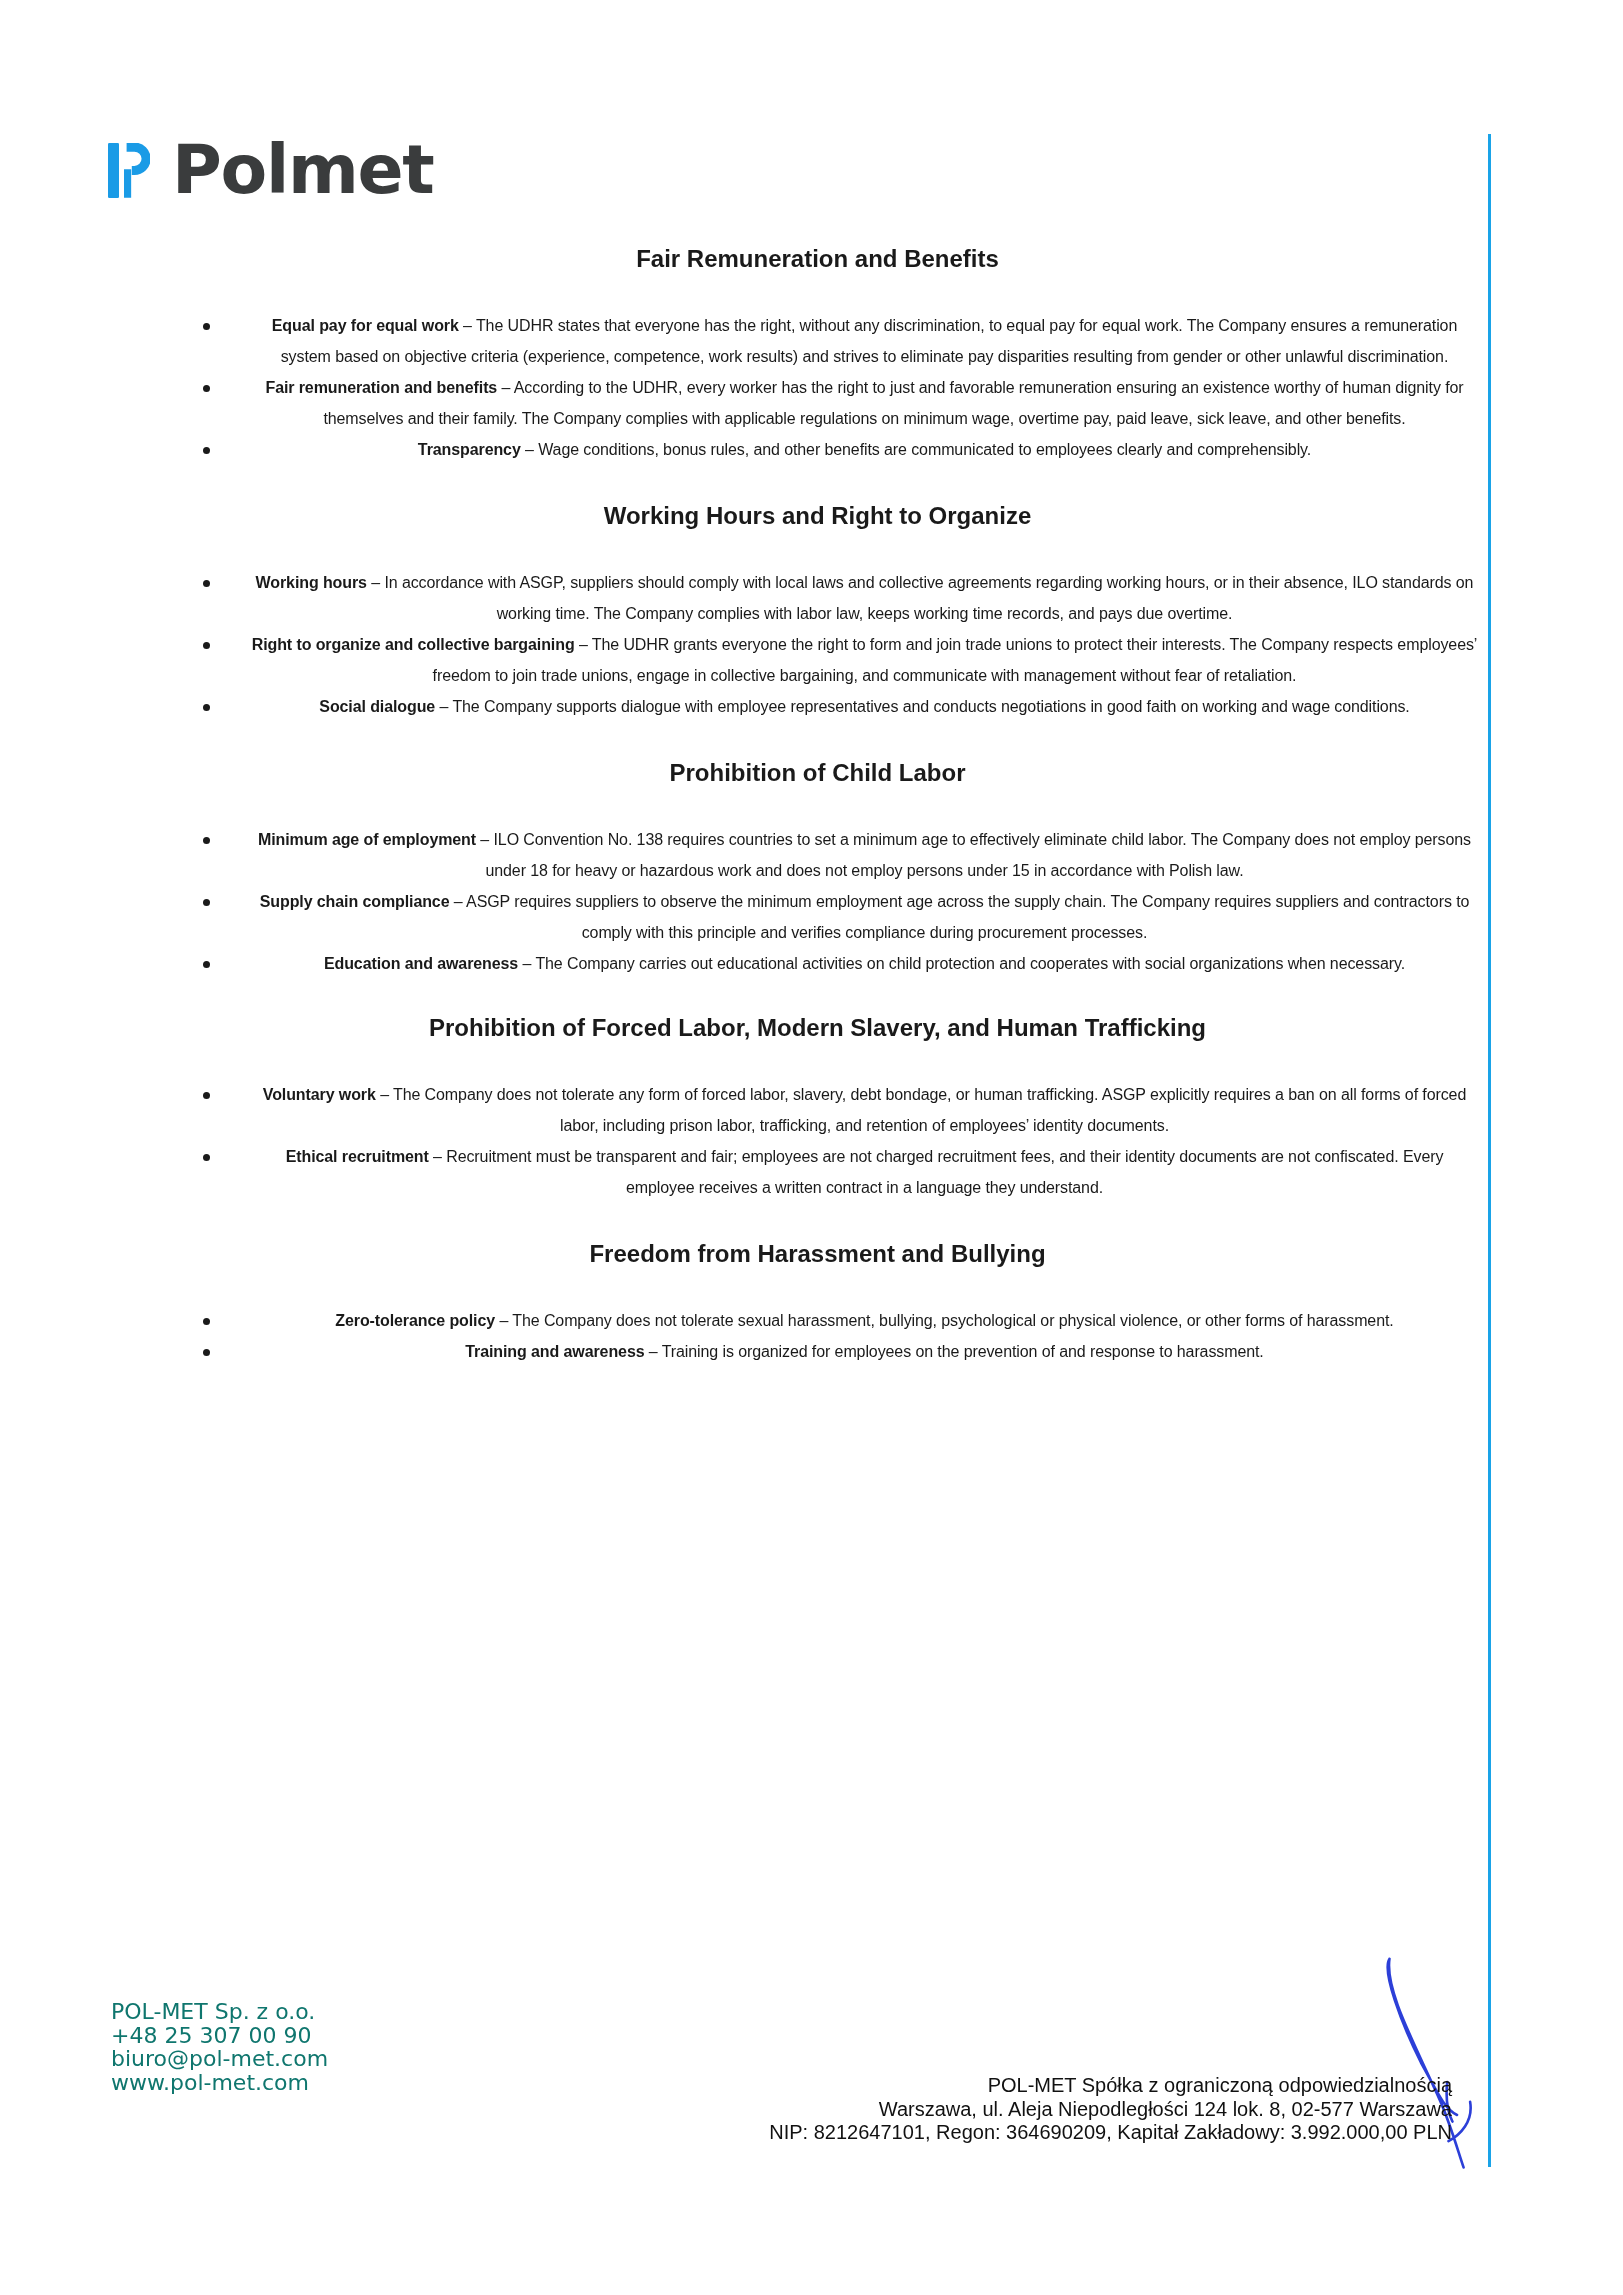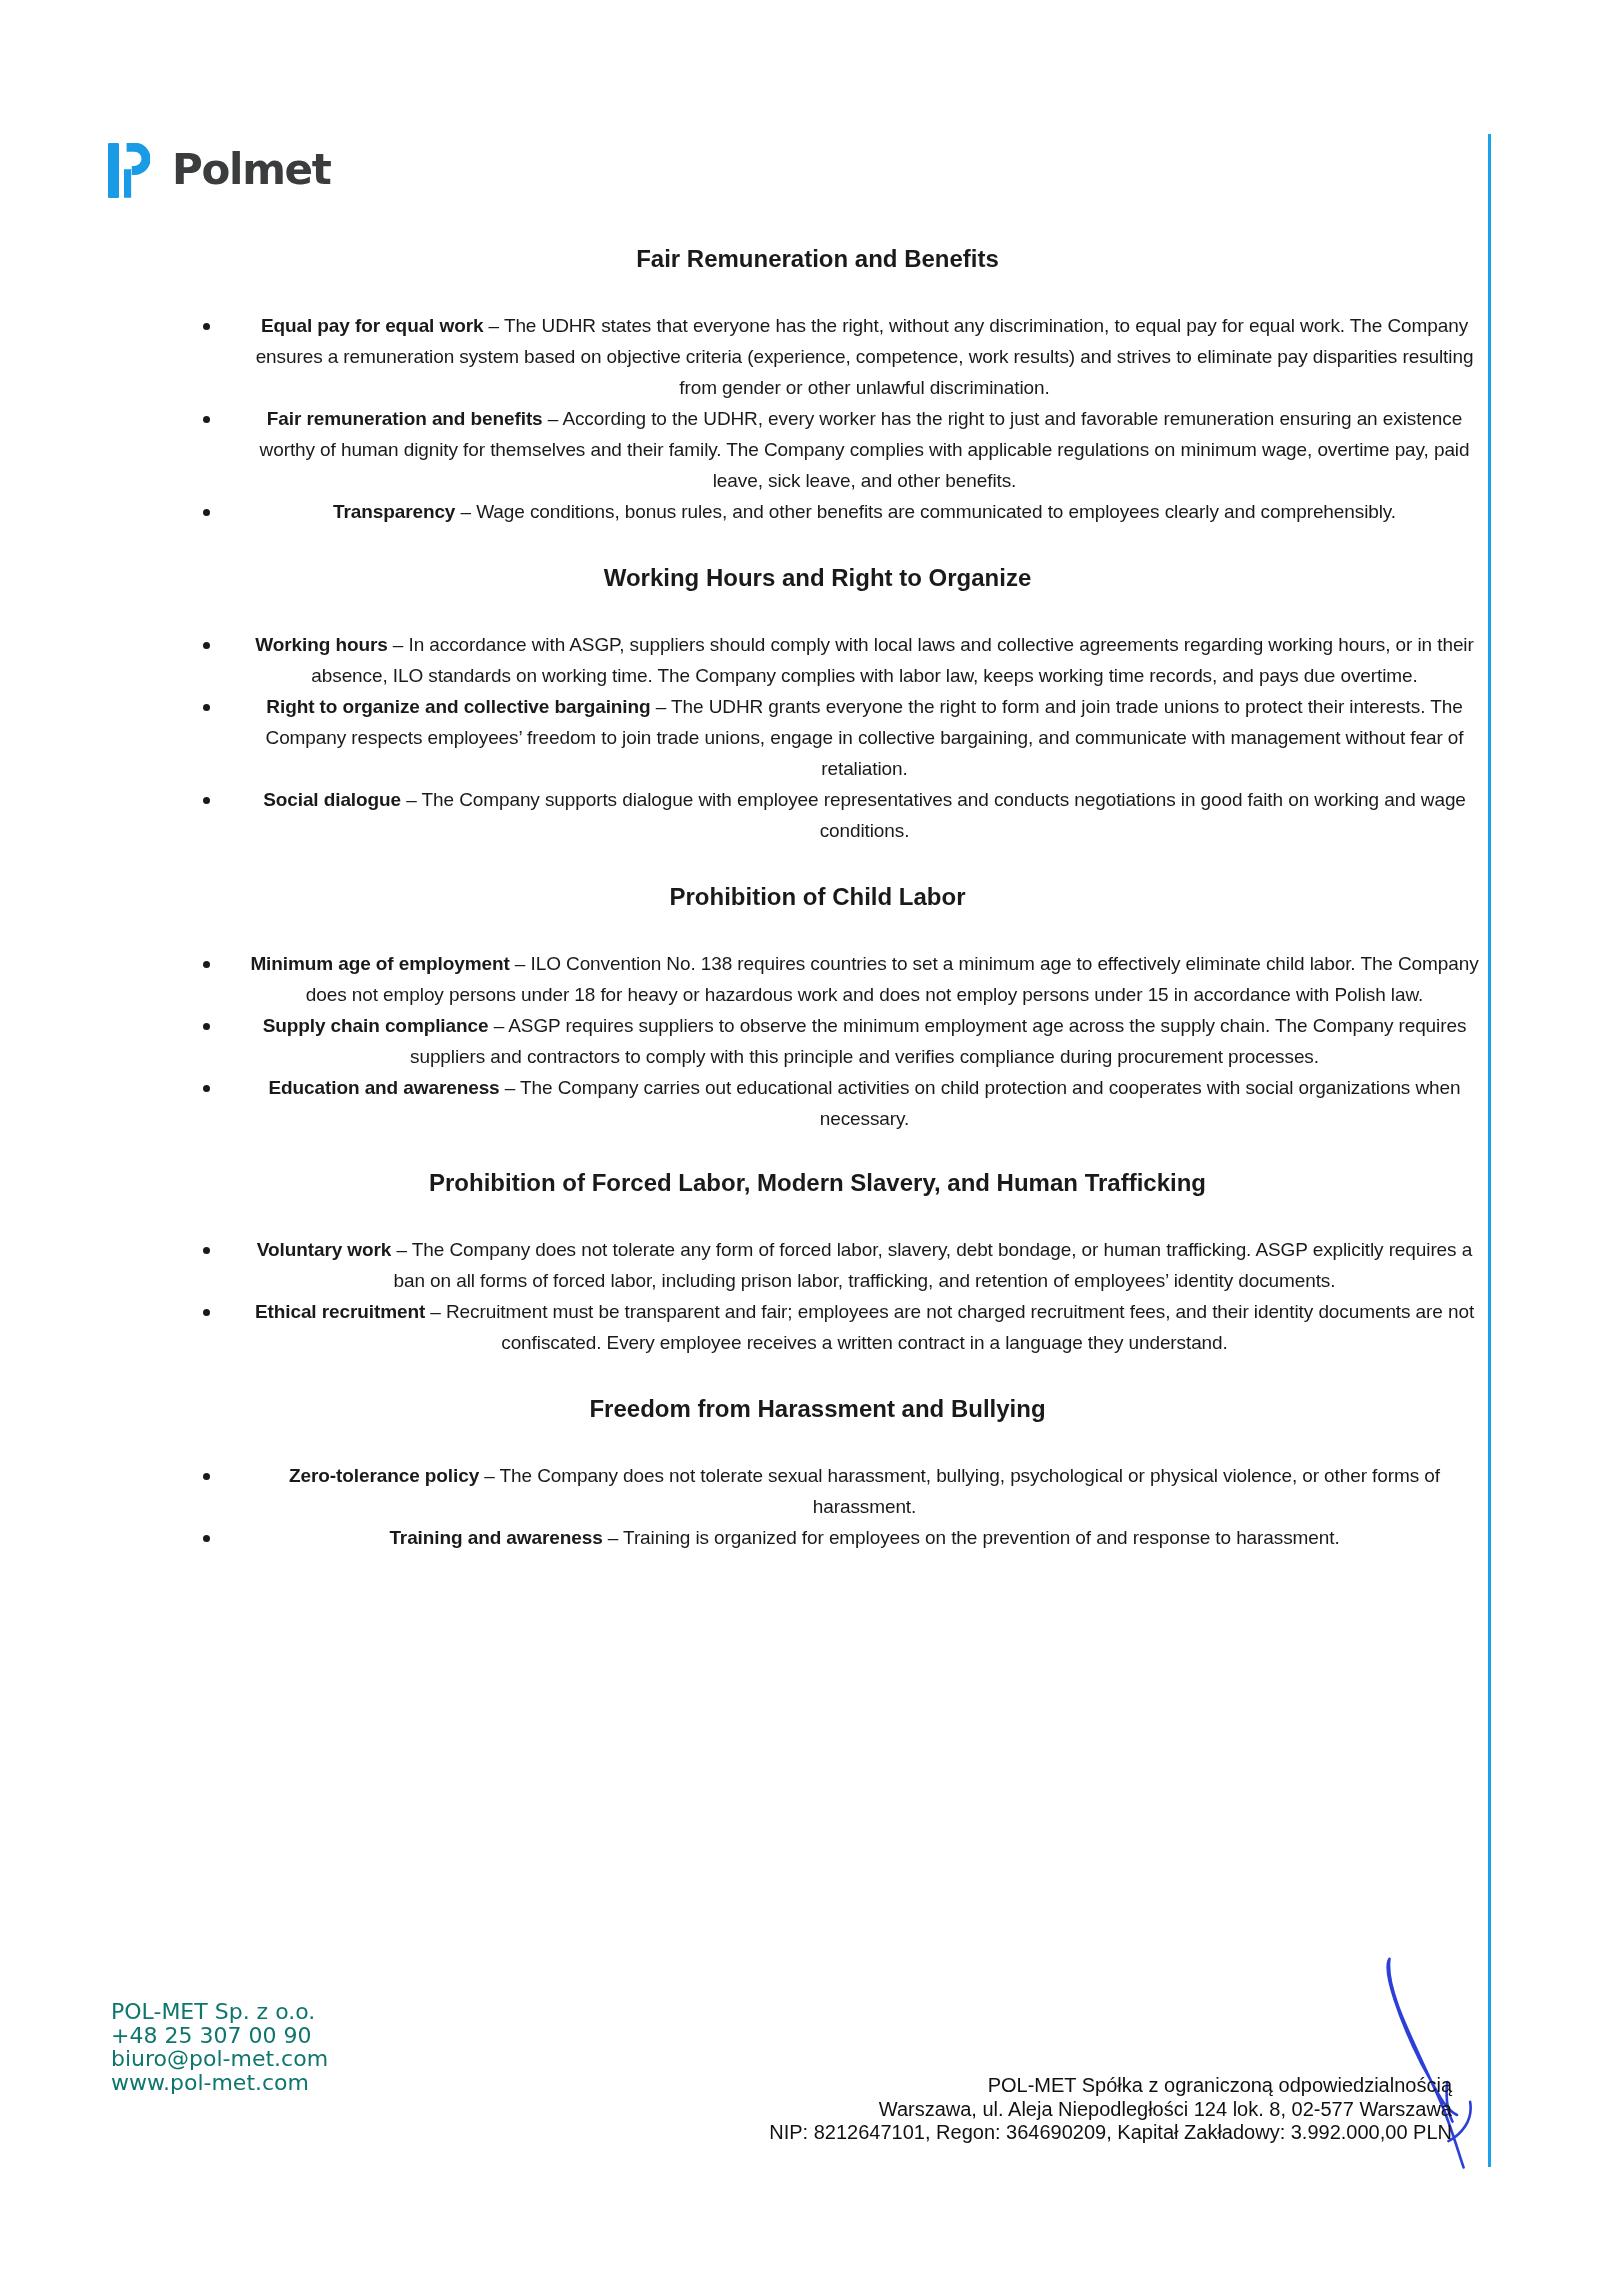--- a/index.html
+++ b/index.html
@@ -2,27 +2,27 @@
 <html style="font-size:10.5px"><head>
 <meta charset="utf-8">
 <style>
   html, body { margin: 0; padding: 0; background: #ffffff; }
   body { width: 1624px; height: 2295px; position: relative; overflow: hidden;
          font-family: "Liberation Sans", "DejaVu Sans", sans-serif; color: #1a1a1a; }
   .logo { position: absolute; left: 108px; top: 134px; height: 72px; display: flex; align-items: center; }
   .logo-mark { width: 42px; height: 60px; position: relative; margin-right: 22px; }
   .logo-mark .bar { position: absolute; left: 0; top: 2.6px; width: 10.5px; height: 55px; background: #1a9be6; border-radius: 1.3px; }
   .logo-mark .p { position: absolute; left: 15.7px; top: 2.6px; width: 26px; height: 55px; }
-  .logo-text { font-family: "DejaVu Sans", sans-serif; font-size: 42px; font-weight: bold; color: #3a3c3d; letter-spacing: -1.3px; line-height: 1; }
+  .logo-text { font-family: "DejaVu Sans", sans-serif; font-size: 68px; font-weight: bold; color: #3a3c3d; letter-spacing: -1.3px; line-height: 1; }
   .vline { position: absolute; left: 1488px; top: 134px; width: 3.3px; height: 2033px; background: #1aa3e8; }
   .content { position: absolute; left: 156px; top: 242px; width: 1323px; text-align: center; }
   .section { margin: 0; }
   .section-title { font-size: 24px; font-weight: bold; margin: 0; line-height: 33px; height: 33px; }
   .bullets { list-style: none; margin: 35px 0 0 0; padding: 0; }
-  .bullet { position: relative; padding-left: 94px; font-size: 19px; line-height: 31px; margin: 0; letter-spacing: -0.1px; }
+  .bullet { position: relative; padding-left: 94px; font-size: 16px; line-height: 31px; margin: 0; letter-spacing: -0.1px; }
   .bullet .dot { position: absolute; left: 47px; top: 13px; width: 7.2px; height: 7.2px; border-radius: 50%; background: #1a1a1a; }
   .bullet .term { font-weight: bold; }
   .footer-left { position: absolute; left: 111px; top: 2000px; font-family: "DejaVu Sans", sans-serif; font-size: 22px; line-height: 23.6px; color: #0f766e; }
   .footer-right { position: absolute; right: 172px; top: 2074px; text-align: right; font-family: "Liberation Sans", sans-serif; font-size: 20px; line-height: 23.6px; color: #111; }
   .signature { position: absolute; left: 1375px; top: 1951px; width: 105px; height: 223px; }
 </style>
 </head>
 <body>
 
 <div class="logo">

